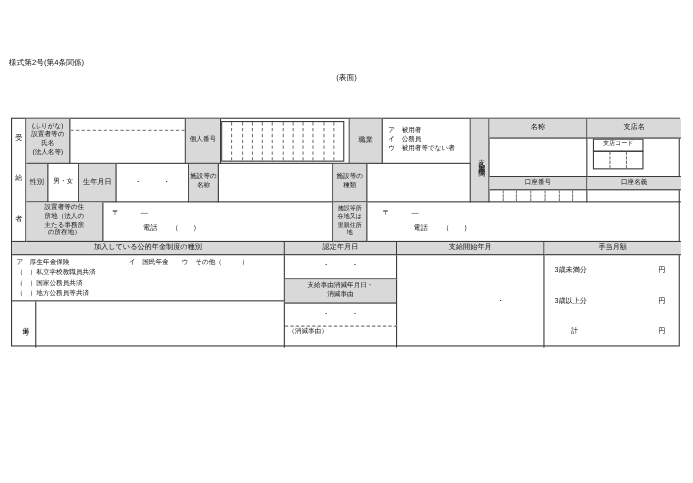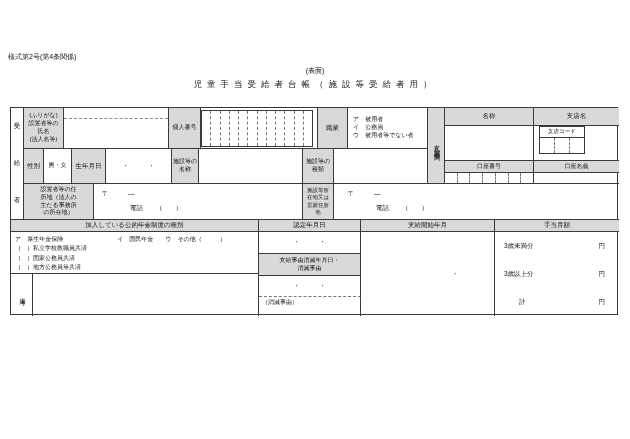--- a/index.html
+++ b/index.html
@@ -41,21 +41,20 @@
   #extinction-reason{border-top:1px dashed #777;}
   #payment-start-value{padding-left:55px;}
 </style>
 </head>
 <body>
 
 <div id="page">
 
   <div id="form-number" class="abs">様式第2号(第4条関係)</div>
   <div id="side-label" class="abs">(表面)</div>
-  <div id="form-title" class="abs">児童手当受給者台帳（施設等受給者用）</div>
 
   <div id="tbl">
 
     <div class="c vcol" style="left:0;top:0;width:13px;height:112px;">
       <span>受</span>
       <span>給</span>
       <span>者</span>
     </div>
 
     <div class="c g pre f6" style="left:13px;top:0;width:40px;height:41px;">(ふりがな)

